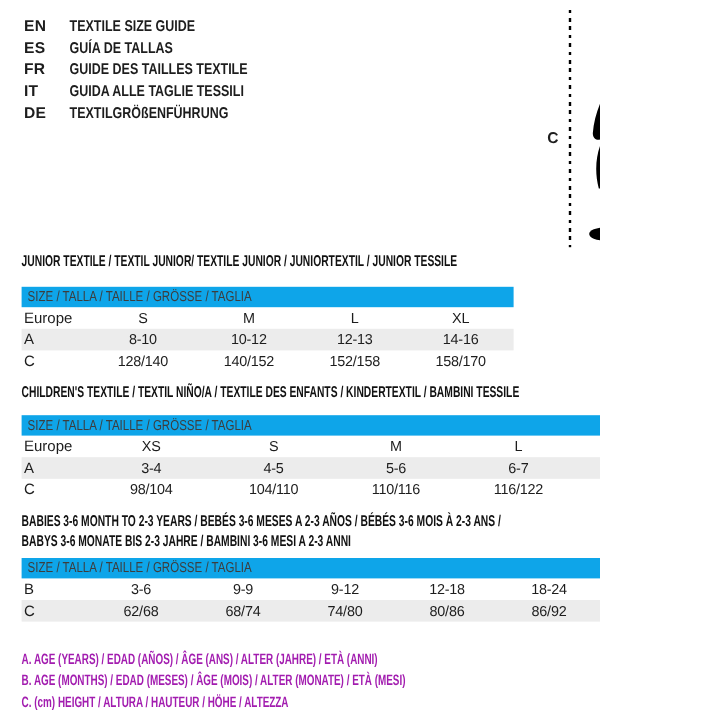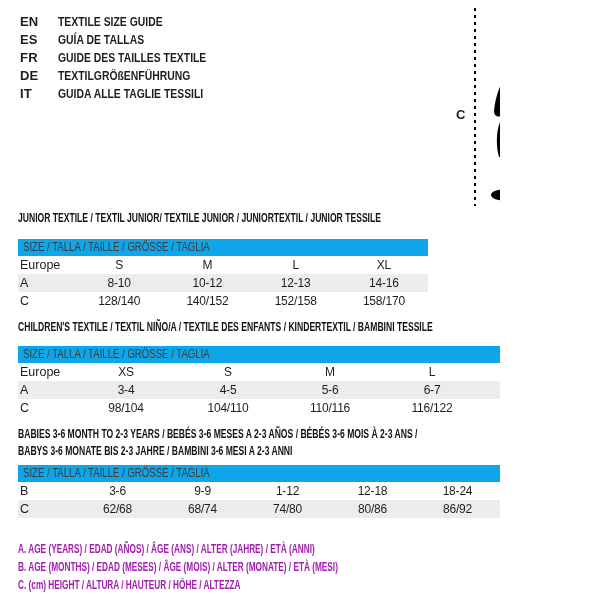--- a/index.html
+++ b/index.html
@@ -59,26 +59,26 @@
     </div>
     <div class="lang-row">
       <span class="lang-code">ES</span>
       <span class="lang-title cond85">GUÍA DE TALLAS</span>
     </div>
     <div class="lang-row">
       <span class="lang-code">FR</span>
       <span class="lang-title cond85">GUIDE DES TAILLES TEXTILE</span>
     </div>
     <div class="lang-row">
+      <span class="lang-code">IT</span>
+      <span class="lang-title cond85">GUIDA ALLE TAGLIE TESSILI</span>
+    </div>
+    <div class="lang-row">
       <span class="lang-code">DE</span>
       <span class="lang-title cond85">TEXTILGRÖßENFÜHRUNG</span>
-    </div>
-    <div class="lang-row">
-      <span class="lang-code">IT</span>
-      <span class="lang-title cond85">GUIDA ALLE TAGLIE TESSILI</span>
     </div>
   </div>
 
   <div class="measure-line"></div>
   <span class="c-label">C</span>
   <svg class="baby-svg" viewBox="0 0 92 200" aria-hidden="true">
     <g fill="#000000">
       <path d="M46,2 C60,2 69,12 69,25 C69,28 68,31 67,34 C71,34 72,41 67,42 C63,53 55,58 46,58 C37,58 29,53 25,42 C20,41 21,34 25,34 C24,31 23,28 23,25 C23,12 32,2 46,2 Z"></path>
       <path d="M46,52 C57,52 65,58 69,68 C77,75 83,89 84,100 C87,106 82,112 78,107 C76,111 71,111 70,106 C69,97 67,90 63,85 L65,108 L27,108 L29,88 C25,94 23,101 22,107 C21,112 13,112 13,105 C14,92 19,77 26,68 C30,58 36,52 46,52 Z"></path>
       <path d="M27,103 C17,112 13,133 18,151 L41,151 C42,144 49,144 50,151 L74,151 C79,133 76,112 66,103 Z"></path>
@@ -159,21 +159,21 @@
     <span class="cond">BABYS 3-6 MONATE BIS 2-3 JAHRE / BAMBINI 3-6 MESI A 2-3 ANNI</span>
   </div>
   <div class="tbl w2" style="top:465px;">
     <div class="tbl-bar">
       <span class="cond85">SIZE / TALLA / TAILLE / GRÖSSE / TAGLIA</span>
     </div>
     <div class="tr">
       <span class="tl">B</span>
       <span class="td">3-6</span>
       <span class="td">9-9</span>
-      <span class="td">1-12</span>
+      <span class="td">9-12</span>
       <span class="td">12-18</span>
       <span class="td">18-24</span>
       <span class="td">24-58</span>
     </div>
     <div class="tr shade">
       <span class="tl">C</span>
       <span class="td">62/68</span>
       <span class="td">68/74</span>
       <span class="td">74/80</span>
       <span class="td">80/86</span>

